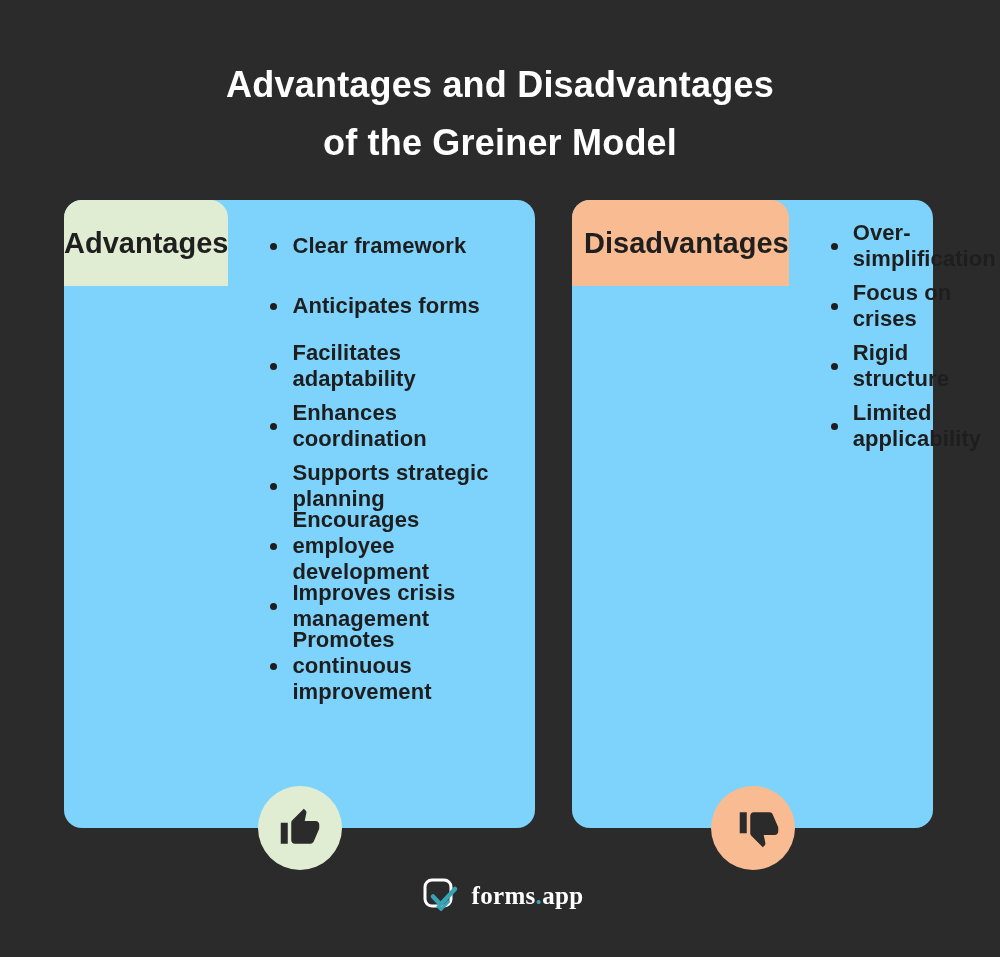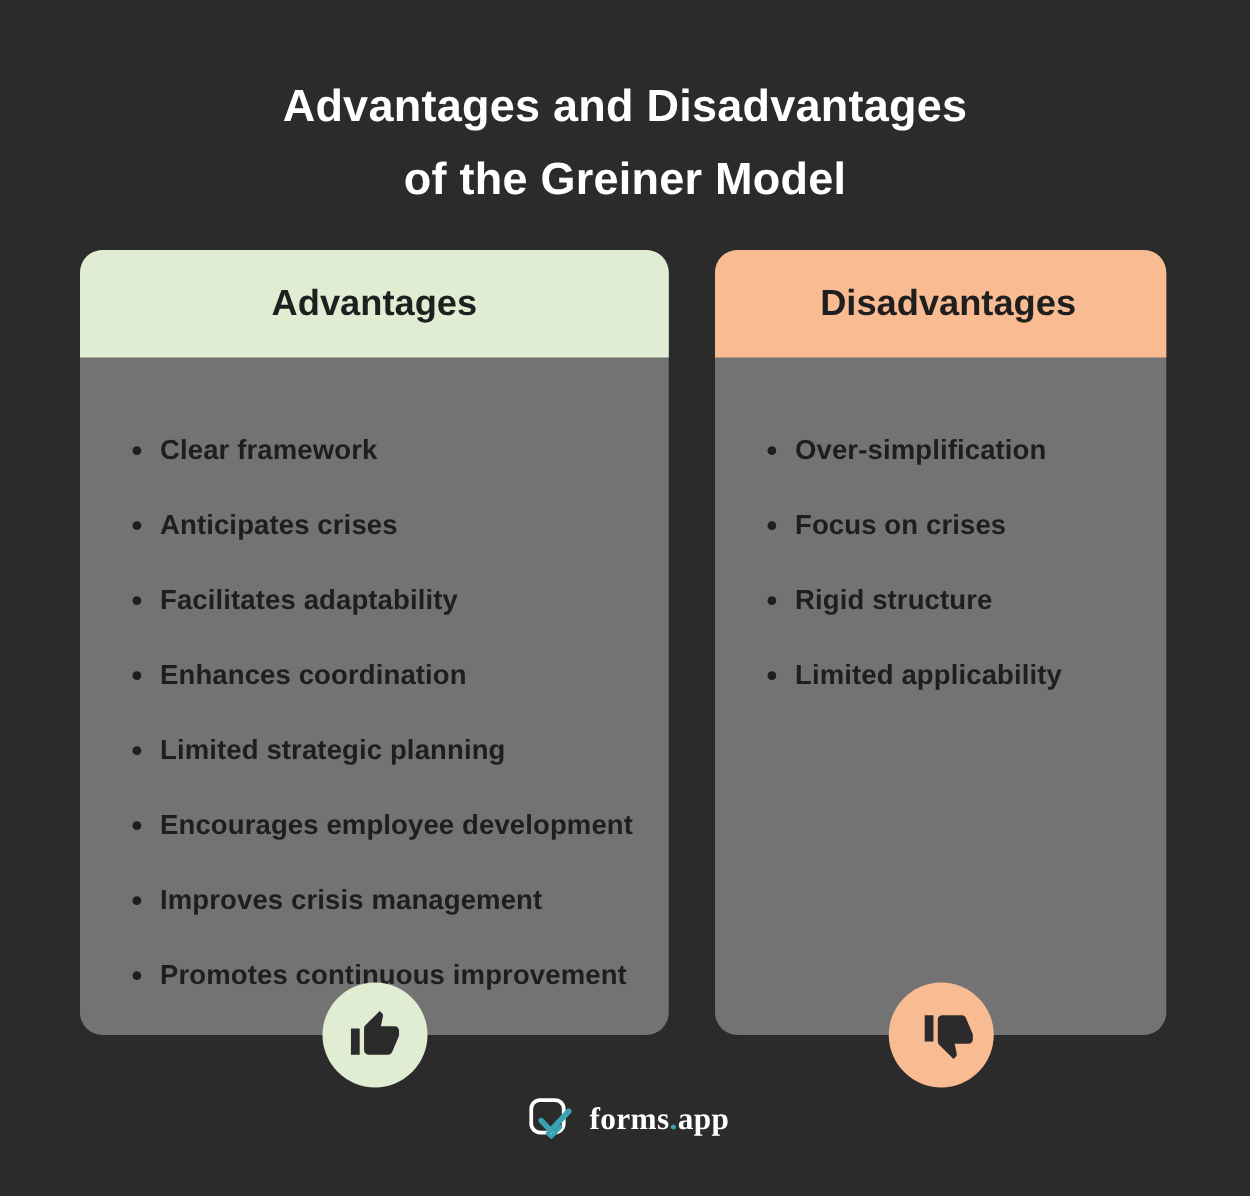--- a/index.html
+++ b/index.html
@@ -26,26 +26,25 @@
     position: absolute;
     top: 200px;
     left: 64px;
     width: 869px;
     height: 628px;
     display: flex;
     gap: 37px;
   }
   .card {
     position: relative;
-    background: #737373;
+    background: #7dd3fc;
     border-radius: 18px;
     height: 628px;
     display: flex;
-    flex-direction: column;
-    gap: 28px;
+    flex-direction: row;
   }
   .card-adv { width: 471px; }
   .card-dis { width: 361px; }
   .card-header {
     height: 86px;
     border-radius: 18px 18px 0 0;
     text-align: center;
     line-height: 86px;
     font-size: 29px;
     font-weight: 700;
@@ -119,33 +118,33 @@
 
   <section class="card card-adv">
     <div class="card-header adv-bg">Advantages</div>
     <ul class="card-list">
       <li>
           <span class="dot"></span>
           <span>Clear framework</span>
         </li>
       <li>
           <span class="dot"></span>
-          <span>Anticipates crises</span>
+          <span>Anticipates forms</span>
         </li>
       <li>
           <span class="dot"></span>
           <span>Facilitates adaptability</span>
         </li>
       <li>
           <span class="dot"></span>
           <span>Enhances coordination</span>
         </li>
       <li>
           <span class="dot"></span>
-          <span>Limited strategic planning</span>
+          <span>Supports strategic planning</span>
         </li>
       <li>
           <span class="dot"></span>
           <span>Encourages employee development</span>
         </li>
       <li>
           <span class="dot"></span>
           <span>Improves crisis management</span>
         </li>
       <li>

